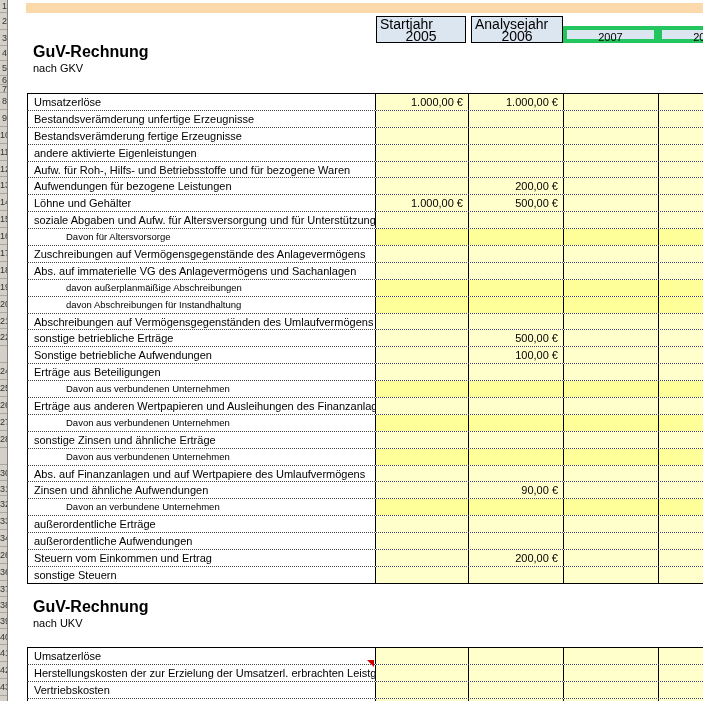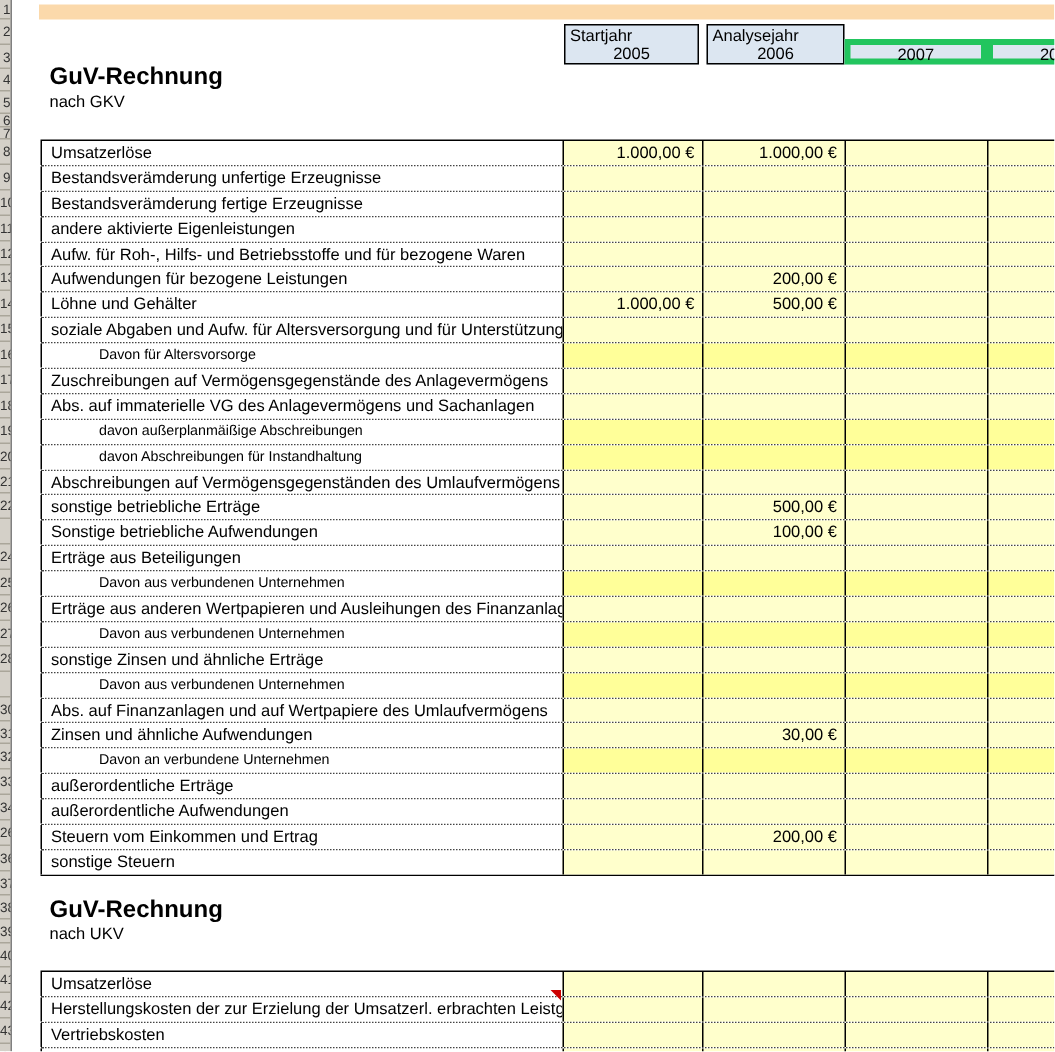--- a/index.html
+++ b/index.html
@@ -9,21 +9,21 @@
     font-family:"Liberation Sans","DejaVu Sans",sans-serif;color:#000;
   }
   
   .row-strip{position:absolute;left:0;top:0;width:8px;height:701px;
     background:var(--strip-bg);border-right:1px solid #808080;overflow:hidden;}
   .row-strip .rn{width:8px;border-bottom:1px solid #aaa69a;overflow:hidden;
     font-size:9px;color:#333;text-align:right;padding-right:1px;white-space:nowrap;}
   
   .orange-band{position:absolute;left:26px;top:3px;width:677px;height:10px;background:var(--orange);}
   
-  .hbox{position:absolute;background:var(--blue);border:1px solid #000;font-size:11px;}
+  .hbox{position:absolute;background:var(--blue);border:1px solid #000;font-size:14px;}
   .hbox .hlabel{padding:1px 0 0 3px;line-height:12px;}
   .hbox .hyear{text-align:center;line-height:12px;}
   .ycell{position:absolute;background:var(--blue);border:4px solid #22c55e;font-size:11px;
     text-align:center;line-height:15px;white-space:nowrap;}
   
   .sec-title{position:absolute;left:33px;font-size:16px;font-weight:bold;white-space:nowrap;}
   .sec-sub{position:absolute;left:33px;font-size:11px;white-space:nowrap;}
   
   .grid{position:absolute;left:27px;width:726px;border-top:1px solid #000;}
   .grow{display:flex;height:16.897px;border-bottom:1px dotted #444;}
@@ -267,21 +267,21 @@
       <div class="grow">
         <div class="gcell lab">Abs. auf Finanzanlagen und auf Wertpapiere des Umlaufvermögens</div>
         <div class="gcell val c1"></div>
         <div class="gcell val c2"></div>
         <div class="gcell val c3"></div>
         <div class="gcell val c4"></div>
       </div>
       <div class="grow">
         <div class="gcell lab">Zinsen und ähnliche Aufwendungen</div>
         <div class="gcell val c1"></div>
-        <div class="gcell val c2">30,00 €</div>
+        <div class="gcell val c2">90,00 €</div>
         <div class="gcell val c3"></div>
         <div class="gcell val c4"></div>
       </div>
       <div class="grow sub">
         <div class="gcell lab">Davon an verbundene Unternehmen</div>
         <div class="gcell val c1"></div>
         <div class="gcell val c2"></div>
         <div class="gcell val c3"></div>
         <div class="gcell val c4"></div>
       </div>

